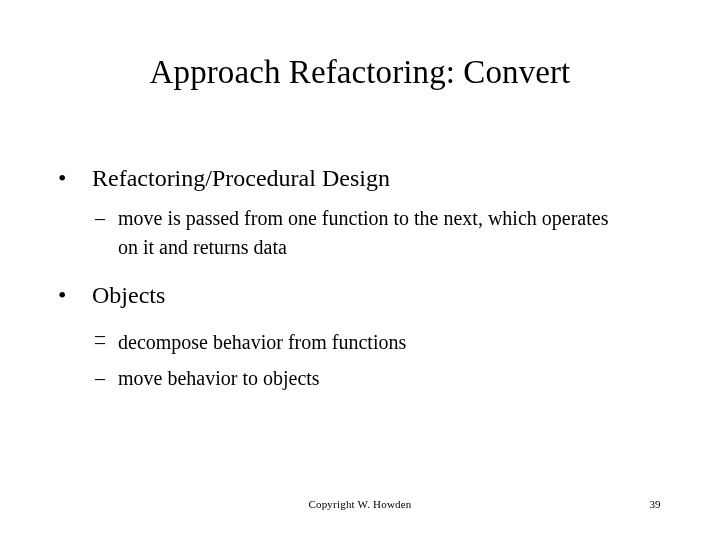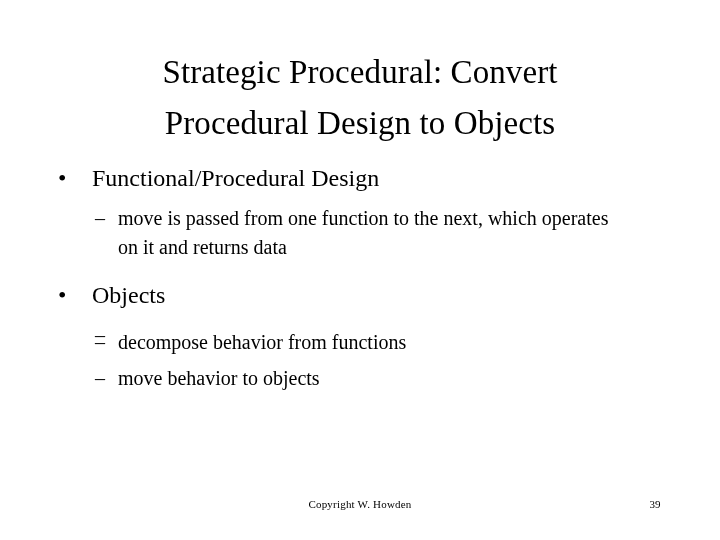--- a/index.html
+++ b/index.html
@@ -117,29 +117,28 @@
     font-size: 11px;
     line-height: 16px;
   }
 </style>
 </head>
 <body>
 
 <div class="slide">
 
   <div class="title-block">
-    <div class="title-line">Strategic Procedural: Convert</div>
-    <div class="title-line">Procedural Design to Objects</div>
+    <div class="title-line">Approach Refactoring: Convert</div>
   </div>
 
   <div class="body-block">
 
     <div class="lvl1">
       <span class="bullet-mark">•</span>
-      <span>Functional/Procedural Design</span>
+      <span>Refactoring/Procedural Design</span>
     </div>
 
     <div class="sub-gap"></div>
 
     <div class="lvl2">
       <span class="bullet-mark">–</span>
       <span class="lvl2-text">move is passed from one function to the next, which operates on it and returns data</span>
     </div>
 
     <div class="grp-gap"></div>

